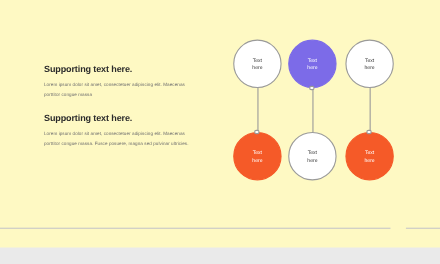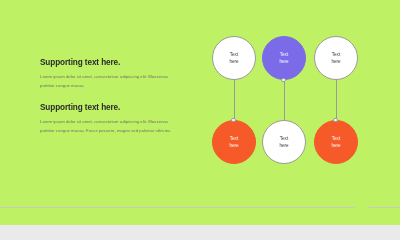--- a/index.html
+++ b/index.html
@@ -12,21 +12,21 @@
     height: 225px;
     background: #eaeaea;
     font-family: "Liberation Sans", sans-serif;
     overflow: hidden;
   }
 
   #slide {
     position: relative;
     width: 400px;
     height: 225px;
-    background: #bef264;
+    background: #fef9c3;
     box-sizing: border-box;
   }
 
   
   .text-col {
     position: absolute;
     left: 40px;
     top: 58px;
     width: 142px;
   }

